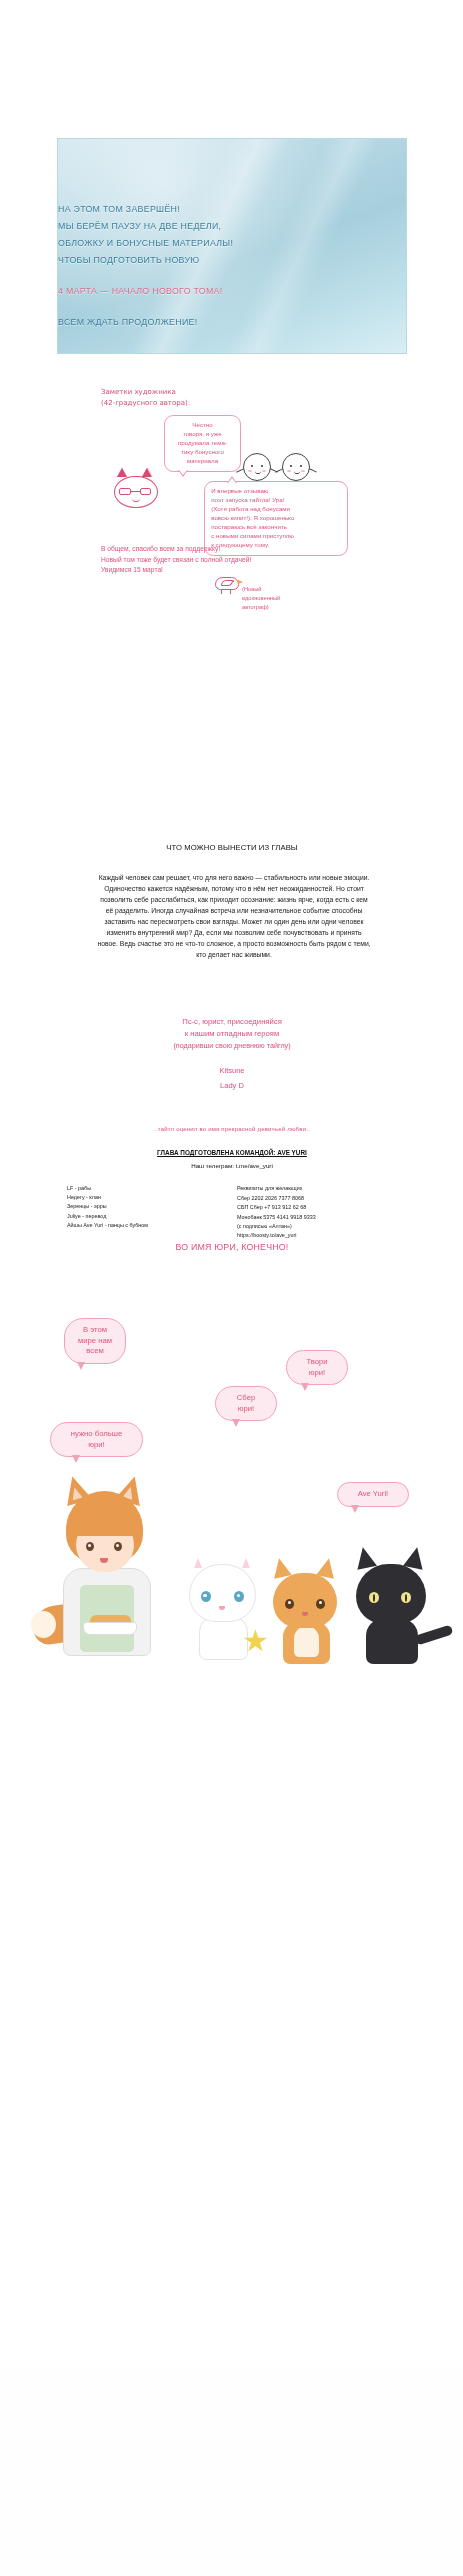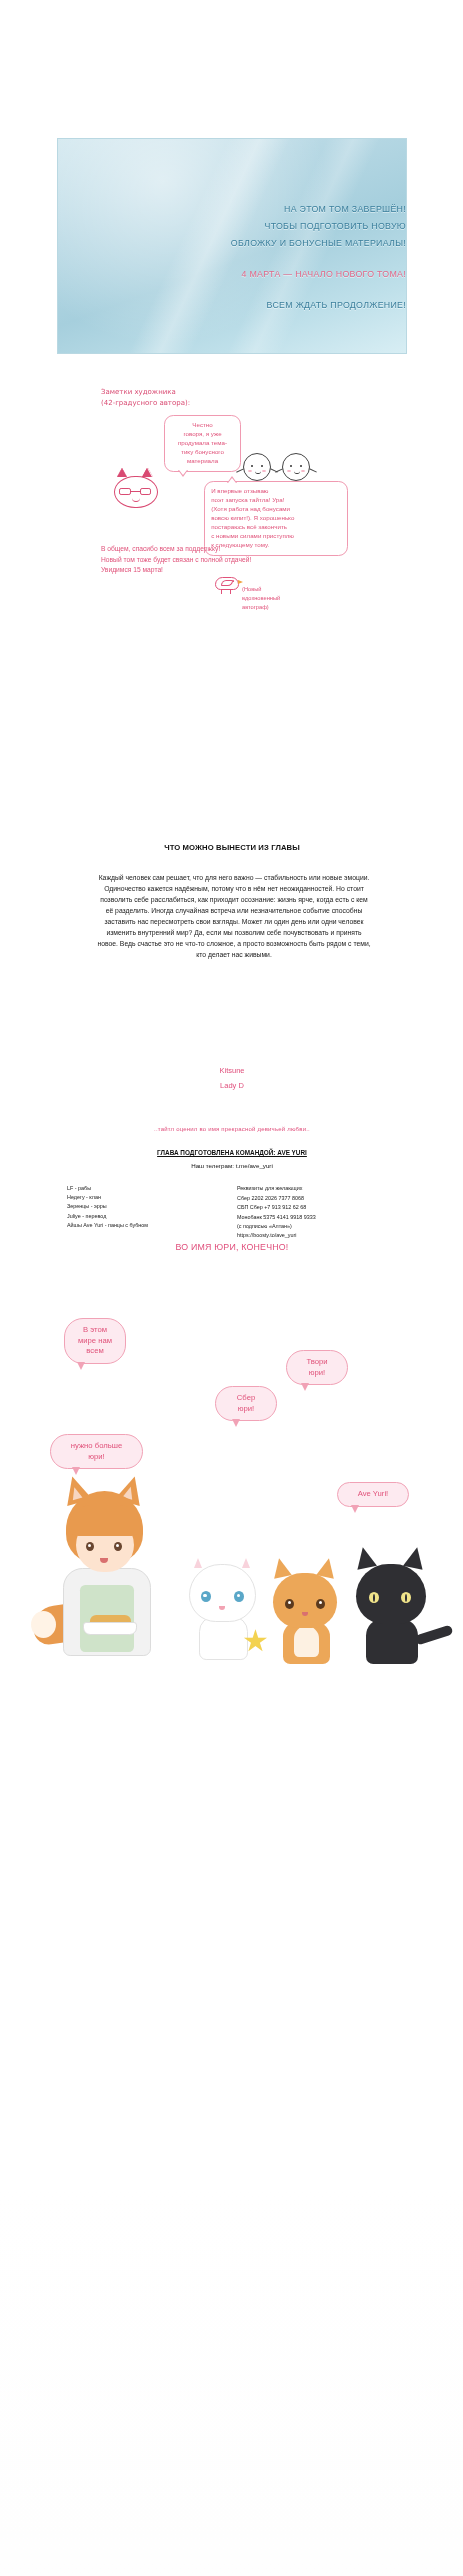--- a/index.html
+++ b/index.html
@@ -36,40 +36,39 @@
     position: absolute;
     left: 0; top: 0; right: 0; bottom: 0;
     background:
       linear-gradient(115deg, rgba(255,255,255,0) 38%, rgba(255,255,255,.35) 45%, rgba(255,255,255,0) 52%),
       linear-gradient(115deg, rgba(255,255,255,0) 60%, rgba(255,255,255,.25) 66%, rgba(255,255,255,0) 72%);
   }
   .banner-text {
     position: absolute;
     left: 0; right: 0;
     top: 62px;
-    text-align: right;
+    text-align: left;
     color: #3b7f9c;
     font-size: 8.8px;
     line-height: 1.95;
     letter-spacing: 0.3px;
     text-shadow: 0 0.5px 0 rgba(255,255,255,.55);
   }
   .banner-text .l { display: block; }
   .banner-date {
     display: block;
     margin-top: 13.4px;
     color: #e06a8a;
     font-size: 8.8px;
     letter-spacing: 0.3px;
   }
   .banner-last {
     display: block;
     margin-top: 14.4px;
     color: #3b7f9c;
-    padding-left: 44px;
   }
 
   
   .hand {
     font-family: "DejaVu Sans", sans-serif;
     color: #e0527a;
     font-size: 6.7px;
     line-height: 1.5;
   }
   .note-title {
@@ -171,21 +170,21 @@
   #bird .wing { position: absolute; left: 9.3px; top: 8.2px; width: 11.3px; height: 6.2px; border: 1px solid #e0527a; border-radius: 7.2px 1px 7.2px 1px; }
   #bird .beak { position: absolute; left: 26px; top: 8.2px; width: 0; height: 0; border-top: 2.6px solid transparent; border-bottom: 2.6px solid transparent; border-left: 5.7px solid #f0a23f; }
   #bird .eyed { position: absolute; left: 20.6px; top: 8.2px; width: 1.5px; height: 1.5px; background: #e0527a; border-radius: 50%; }
   #bird .legs { position: absolute; left: 9.3px; top: 17px; width: 9.3px; height: 5.2px; border-left: 1px solid #e0527a; border-right: 1px solid #e0527a; }
 
   
   .essay-title {
     position: absolute;
     left: 0; right: 0; top: 843px;
     text-align: center;
-    font-weight: bold;
+    font-weight: normal;
     font-size: 7.7px;
     color: #111;
     letter-spacing: 0.1px;
   }
   .essay-body {
     position: absolute;
     left: 96px;
     top: 872px;
     width: 276px;
     text-align: center;
@@ -279,21 +278,21 @@
     background: #fff;
     color: #e0527a;
     font-size: 7.7px;
     line-height: 1.35;
     padding: 6.2px 7.2px;
     text-align: center;
   }
   .abub .tt { position: absolute; width:0;height:0; }
   #ab1 { left: 64px; top: 1318px; width: 62px; background: #fdeaf0; }
   #ab1 .tt { left: 12.4px; bottom: -7.2px; border-left: 4.6px solid transparent; border-right: 4.6px solid transparent; border-top: 8.2px solid #f1a2b6; }
-  #ab2 { left: 50px; top: 1422px; width: 93px; background: #fdeaf0; margin-top: 12px; }
+  #ab2 { left: 50px; top: 1422px; width: 93px; background: #fdeaf0; }
   #ab2 .tt { left: 20.6px; bottom: -7.2px; border-left: 4.6px solid transparent; border-right: 4.6px solid transparent; border-top: 8.2px solid #f1a2b6; }
   #ab3 { left: 215px; top: 1386px; width: 62px; background: #fdeaf0; }
   #ab3 .tt { left: 15.5px; bottom: -7.2px; border-left: 4.6px solid transparent; border-right: 4.6px solid transparent; border-top: 8.2px solid #f1a2b6; }
   #ab4 { left: 286px; top: 1350px; width: 62px; background: #fdeaf0; }
   #ab4 .tt { left: 14.4px; bottom: -7.2px; border-left: 4.6px solid transparent; border-right: 4.6px solid transparent; border-top: 8.2px solid #f1a2b6; }
   #ab5 { left: 337px; top: 1482px; width: 72px; background: #fdeaf0; }
   #ab5 .tt { left: 13.4px; bottom: -7.2px; border-left: 4.6px solid transparent; border-right: 4.6px solid transparent; border-top: 8.2px solid #f1a2b6; }
 
   
   .ch { position: absolute; }
@@ -400,22 +399,23 @@
   }
 </style>
 </head>
 <body>
 
 <div class="page">
 
   <div class="banner">
     <div class="banner-text">
       <span class="l">НА ЭТОМ ТОМ ЗАВЕРШЁН!</span>
+      <span class="l">МЫ БЕРЁМ ПАУЗУ НА ДВЕ НЕДЕЛИ,</span>
+      <span class="l">ОБЛОЖКУ И БОНУСНЫЕ МАТЕРИАЛЫ!</span>
       <span class="l">ЧТОБЫ ПОДГОТОВИТЬ НОВУЮ</span>
-      <span class="l">ОБЛОЖКУ И БОНУСНЫЕ МАТЕРИАЛЫ!</span>
       <span class="banner-date">4 МАРТА — НАЧАЛО НОВОГО ТОМА!</span>
       <span class="banner-last">ВСЕМ ЖДАТЬ ПРОДОЛЖЕНИЕ!</span>
     </div>
   </div>
 
   <div class="note-title hand" style="white-space: pre-line;">Заметки художника
 (42-градусного автора):</div>
 
   <div class="bub" id="bub1">
     <span class="t"></span>
@@ -480,20 +480,25 @@
     <span class="legs"></span>
   </div>
 
   <div class="free-hand" id="sign-note" style="white-space: pre-line;">(Новый
 вдохновенный
 автограф)</div>
 
   <div class="essay-title">ЧТО МОЖНО ВЫНЕСТИ ИЗ ГЛАВЫ</div>
   <div class="essay-body">Каждый человек сам решает, что для него важно — стабильность или новые эмоции. Одиночество кажется надёжным, потому что в нём нет неожиданностей. Но стоит позволить себе расслабиться, как приходит осознание: жизнь ярче, когда есть с кем её разделить. Иногда случайная встреча или незначительное событие способны заставить нас пересмотреть свои взгляды. Может ли один день или одни человек изменить внутренний мир? Да, если мы позволим себе почувствовать и принять новое. Ведь счастье это не что-то сложное, а просто возможность быть рядом с теми, кто делает нас живыми.</div>
 
+  <div class="pink-block">
+    <span>Пс-с, юрист, присоединяйся</span><br>
+    <span>к нашим отпадным героям</span><br>
+    <span class="sub">(подаривши свою дневнюю тайглу)</span>
+  </div>
 
   <div class="names">
     <div>Kitsune</div>
     <div>Lady D</div>
   </div>
 
   <div class="tagline">..тайтл оценил во имя прекрасной девичьей любви..</div>
 
   <div class="credit-head">ГЛАВА ПОДГОТОВЛЕНА КОМАНДОЙ: AVE YURI</div>
   <div class="credit-tg">Наш телеграм: t.me/ave_yuri</div>

